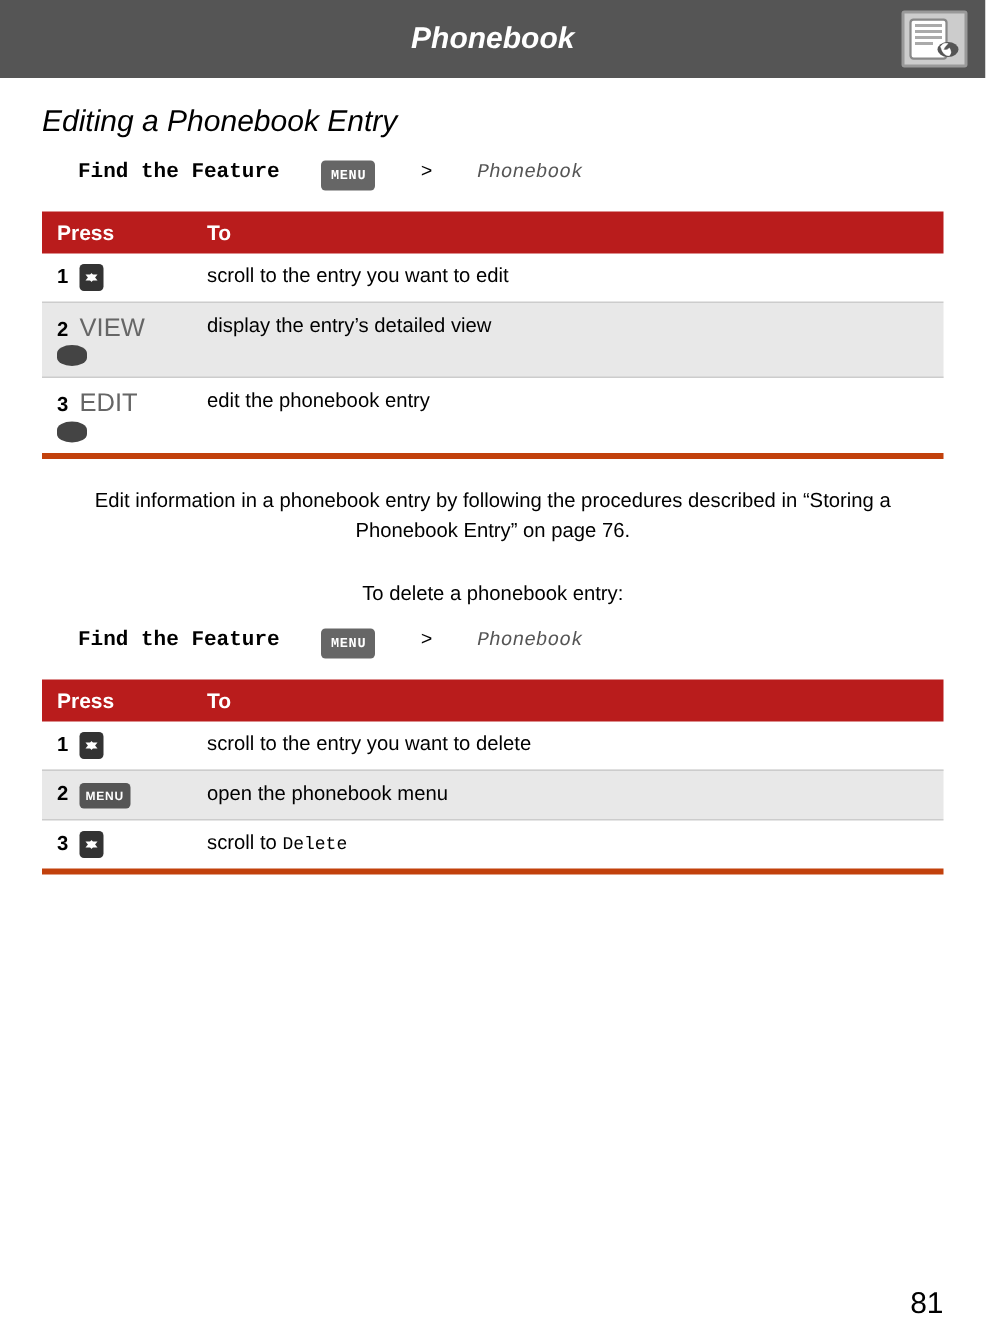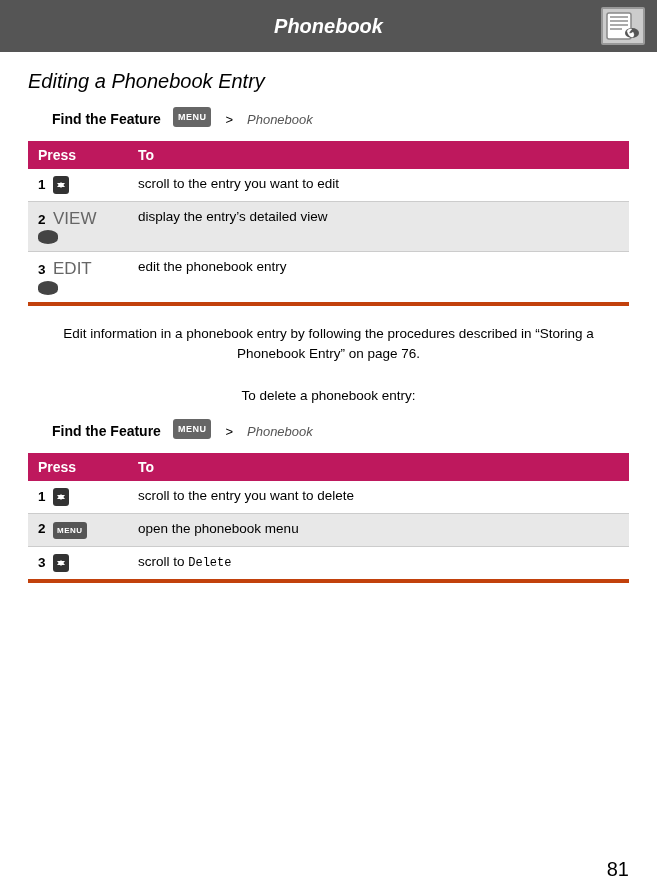--- a/index.html
+++ b/index.html
@@ -55,24 +55,25 @@
       font-style: italic;
       font-weight: normal;
       font-size: 20px;
       margin-bottom: 14px;
       color: #000;
     }
 
     
     .find-feature-row {
       display: flex;
-      align-items: flex-end;
-      gap: 12px;
+      align-items: flex-start;
+      gap: 28px;
       margin-left: 24px;
       margin-bottom: 14px;
+      font-family: Liberation Mono, monospace;
     }
 
     .find-feature-label {
       font-weight: bold;
       font-size: 14px;
     }
 
     .menu-button {
       display: inline-flex;
       align-items: center;
@@ -101,21 +102,21 @@
     }
 
     
     .press-table {
       width: 100%;
       border-collapse: collapse;
       margin-bottom: 18px;
     }
 
     .press-table thead tr {
-      background: #be185d;
+      background: #b91c1c;
       color: #ffffff;
     }
 
     .press-table thead th {
       padding: 6px 10px;
       text-align: left;
       font-weight: bold;
       font-size: 14px;
     }
 

